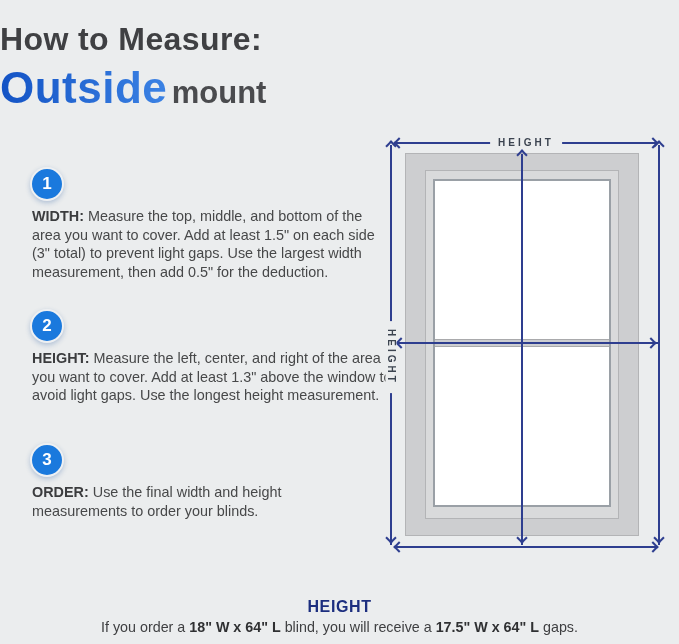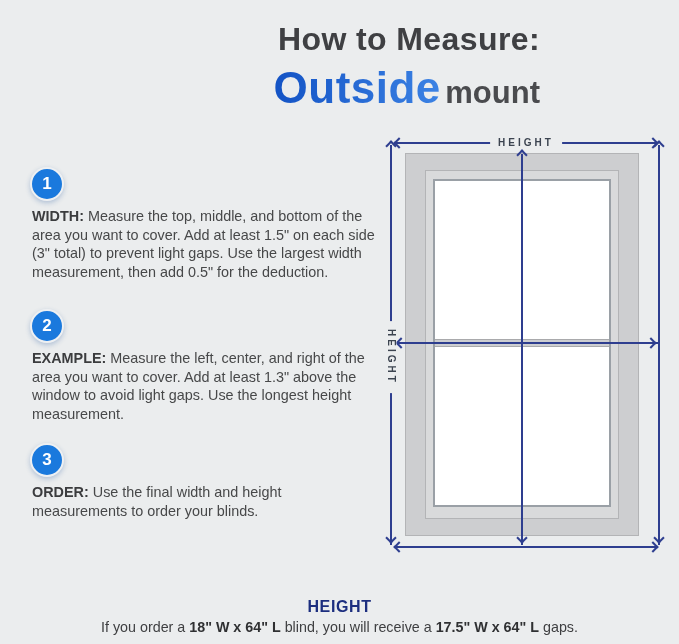--- a/index.html
+++ b/index.html
@@ -16,21 +16,21 @@
   *{box-sizing:border-box;margin:0;padding:0;}
   html,body{width:679px;height:644px;}
   body{
     position:relative;overflow:hidden;
     background:var(--background);
     font-family:"Liberation Sans", sans-serif;
     -webkit-font-smoothing:antialiased;
   }
 
   
-  .title{position:absolute;top:22px;left:0;width:540px;text-align:right;line-height:1.08;}
+  .title{position:absolute;top:22px;left:0;width:540px;text-align:left;line-height:1.08;}
   .title-line1{font-size:32px;font-weight:700;color:var(--title-gray);letter-spacing:.4px;}
   .title-line2{margin-top:7px;}
   .title-highlight{
     font-size:44px;font-weight:800;letter-spacing:.5px;
     background:linear-gradient(90deg,#1353c5,#3b82e4);
     -webkit-background-clip:text;background-clip:text;
     color:#1a5fd0;-webkit-text-fill-color:transparent;
   }
   .title-suffix{font-size:31px;font-weight:600;color:#4a4b4e;}
 
@@ -93,21 +93,21 @@
   <div class="title-line2"><span class="title-highlight">Outside</span> <span class="title-suffix">mount</span></div>
 </header>
 
 <div class="step" id="step-1">
   <div class="badge">1</div>
   <p><b class="step-label">WIDTH:</b> <span>Measure the top, middle, and bottom of the area you want to cover. Add at least 1.5" on each side (3" total) to prevent light gaps. Use the largest width measurement, then add 0.5" for the deduction.</span></p>
 </div>
 
 <div class="step" id="step-2">
   <div class="badge">2</div>
-  <p><b class="step-label">EXAMPLE:</b> <span>Measure the left, center, and right of the area you want to cover. Add at least 1.3" above the window to avoid light gaps. Use the longest height measurement.</span></p>
+  <p><b class="step-label">HEIGHT:</b> <span>Measure the left, center, and right of the area you want to cover. Add at least 1.3" above the window to avoid light gaps. Use the longest height measurement.</span></p>
 </div>
 
 <div class="step" id="step-3">
   <div class="badge">3</div>
   <p><b class="step-label">ORDER:</b> <span>Use the final width and height measurements to order your blinds.</span></p>
 </div>
 
 <div class="diagram">
 
   <div class="casing">

